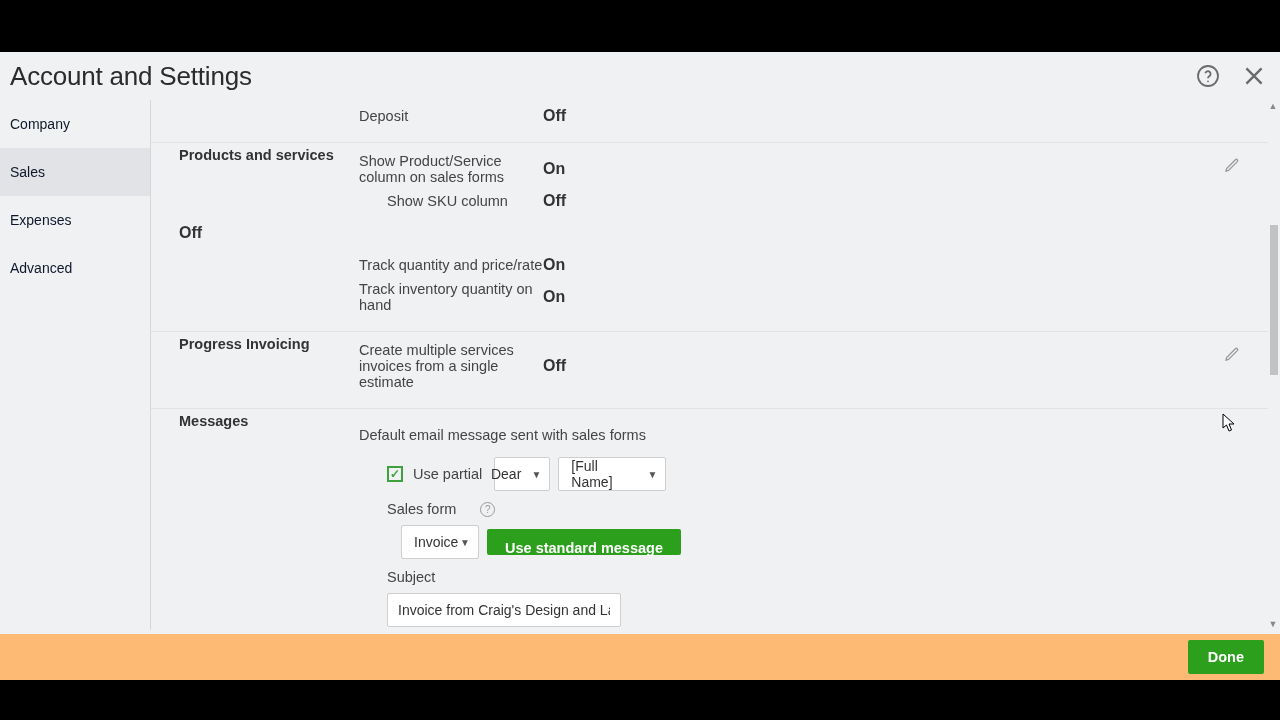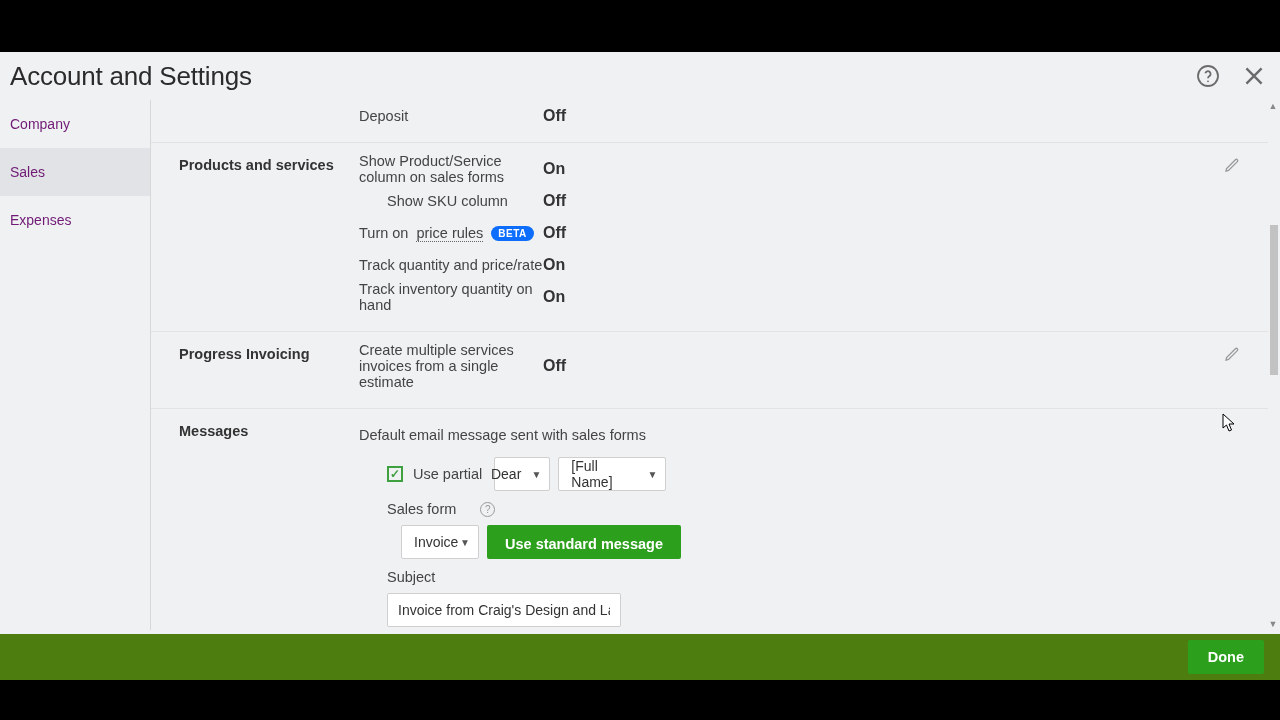--- a/index.html
+++ b/index.html
@@ -7,50 +7,50 @@
   .letterbox-top, .letterbox-bottom { background:#000; width:100%; }
   .letterbox-top { height:52px; }
   .letterbox-bottom { height:40px; }
   .app-wrap { background:#eff1f3; height:628px; width:100%; position:relative; }
   .header { display:flex; align-items:center; justify-content:space-between; height:48px; padding:0 12px 0 10px; }
   .title { font-size:26px; font-weight:500; color:#2b2b2b; letter-spacing:-0.2px; }
   .header-icons { display:flex; gap:18px; align-items:center; }
   .icon-btn { width:28px; height:28px; display:flex; align-items:center; justify-content:center; cursor:pointer; color:#6b6b6b; }
   .body { display:flex; height:530px; }
   .sidebar { width:151px; border-right:1px solid #d7d7d7; }
-  .side-item { height:48px; display:flex; align-items:center; padding-left:10px; font-size:14px; color:#701a75; cursor:pointer; }
+  .side-item { height:48px; display:flex; align-items:center; padding-left:10px; font-size:14px; color:#0f172a; cursor:pointer; }
   .side-item.active { background:#e1e3e6; }
   .content { flex:1; position:relative; overflow:hidden; }
   .scrollpane { position:absolute; left:0; right:12px; top:0; bottom:0; overflow:hidden; }
   .scrollbar-track { position:absolute; right:2px; top:0; bottom:0; width:10px; }
   .scrollbar-thumb { position:absolute; right:0; top:125px; width:8px; height:150px; background:#c2c2c2; border-radius:0; }
   .scrollbar-arrow { position:absolute; right:0; width:10px; height:12px; display:flex; align-items:center; justify-content:center; font-size:9px; color:#888; }
   .scrollbar-arrow.up { top:0; }
   .scrollbar-arrow.down { bottom:0; }
   .section { border-bottom:1px solid #e3e3e3; padding:10px 20px 18px 28px; position:relative; min-height:40px; }
   .section.first { padding-top:0; }
-  .sec-label { position:absolute; left:28px; top:14px; width:160px; font-size:14.5px; font-weight:600; color:#333; }
+  .sec-label { position:absolute; left:28px; top:4px; width:160px; font-size:14.5px; font-weight:600; color:#333; }
   .row { display:flex; align-items:center; min-height:32px; }
   .row-label { width:364px; padding-left:180px; font-size:14.5px; color:#444; display:flex; align-items:center; gap:8px; }
   .row-label.indent { padding-left:208px; }
   .row-val { font-size:16px; font-weight:700; color:#333; }
   .dotted { border-bottom:1px dotted #666; }
   .beta { background:#0d6efd; color:#fff; font-size:10px; font-weight:700; padding:2px 7px; border-radius:10px; letter-spacing:0.5px; }
   .edit-icon { position:absolute; right:28px; top:14px; color:#9a9a9a; cursor:pointer; }
   .messages-block { padding-left:208px; }
   .msg-row { display:flex; align-items:center; gap:8px; margin-top:6px; margin-bottom:8px; }
   .checkbox { width:16px; height:16px; border:2px solid #3fa03f; display:flex; align-items:center; justify-content:center; color:#3fa03f; font-size:12px; font-weight:900; }
   .cbx-label { font-size:14.5px; color:#444; margin-right:4px; margin-left:2px;}
   .select { border:1px solid #cfcfcf; background:#fff; border-radius:2px; height:34px; display:flex; align-items:center; padding:0 28px 0 12px; font-size:14px; color:#333; position:relative; cursor:pointer; }
   .select .caret { position:absolute; right:8px; top:50%; transform:translateY(-50%); font-size:10px; color:#555; }
   .field-label { font-size:14.5px; color:#444; margin-top:10px; display:flex; align-items:center; gap:24px; }
   .help-circ { width:15px; height:15px; border:1px solid #9a9a9a; border-radius:50%; display:flex; align-items:center; justify-content:center; font-size:10px; color:#9a9a9a; }
-  .btn-green { background:#2ca01c; color:#fff; border:none; height:34px; padding:11px 18px; font-size:14.5px; font-weight:600; border-radius:2px; cursor:pointer; }
+  .btn-green { background:#2ca01c; color:#fff; border:none; height:26px; padding:11px 18px; font-size:14.5px; font-weight:600; border-radius:2px; cursor:pointer; }
   .text-input { border:1px solid #cfcfcf; background:#fff; border-radius:2px; height:34px; padding:0 10px; font-size:14px; color:#333; width:234px; }
-  .footer { position:absolute; left:0; right:0; bottom:0; height:46px; background:#4d7c0f; display:flex; align-items:center; justify-content:flex-end; padding-right:16px; }
+  .footer { position:absolute; left:0; right:0; bottom:0; height:46px; background:#fdba74; display:flex; align-items:center; justify-content:flex-end; padding-right:16px; }
   .done-btn { background:#2ca01c; color:#fff; border:none; height:34px; padding:0 20px; font-size:14.5px; font-weight:600; border-radius:2px; cursor:pointer; }
   .cursor { position:absolute; left:1222px; top:361px; pointer-events:none; }
   svg { display:block; }
 </style>
 </head>
 <body>
 
 <div class="letterbox-top"></div>
 <div class="app-wrap">
 
@@ -70,20 +70,21 @@
           </svg>
       </div>
     </div>
   </div>
 
   <div class="body">
     <div class="sidebar">
       <div class="side-item">Company</div>
       <div class="side-item active">Sales</div>
       <div class="side-item">Expenses</div>
+      <div class="side-item">Advanced</div>
     </div>
 
     <div class="content">
       <div class="scrollpane">
 
         <div class="section first" style="padding-bottom:10px;">
           <div class="row" style="height:30px;">
             <div class="row-label">Deposit</div>
             <div class="row-val">Off</div>
           </div>
@@ -98,25 +99,20 @@
           </div>
           <div class="row">
             <div class="row-label">Show Product/Service column on sales forms</div>
             <div class="row-val">On</div>
           </div>
           <div class="row">
             <div class="row-label indent">Show SKU column</div>
             <div class="row-val">Off</div>
           </div>
           <div class="row">
-            <div class="row-label">
-              <span>Turn on </span>
-                <span class="dotted">price rules</span>
-              <span class="beta">BETA</span>
-            </div>
             <div class="row-val">Off</div>
           </div>
           <div class="row">
             <div class="row-label">Track quantity and price/rate</div>
             <div class="row-val">On</div>
           </div>
           <div class="row">
             <div class="row-label">Track inventory quantity on hand</div>
             <div class="row-val">On</div>
           </div>

